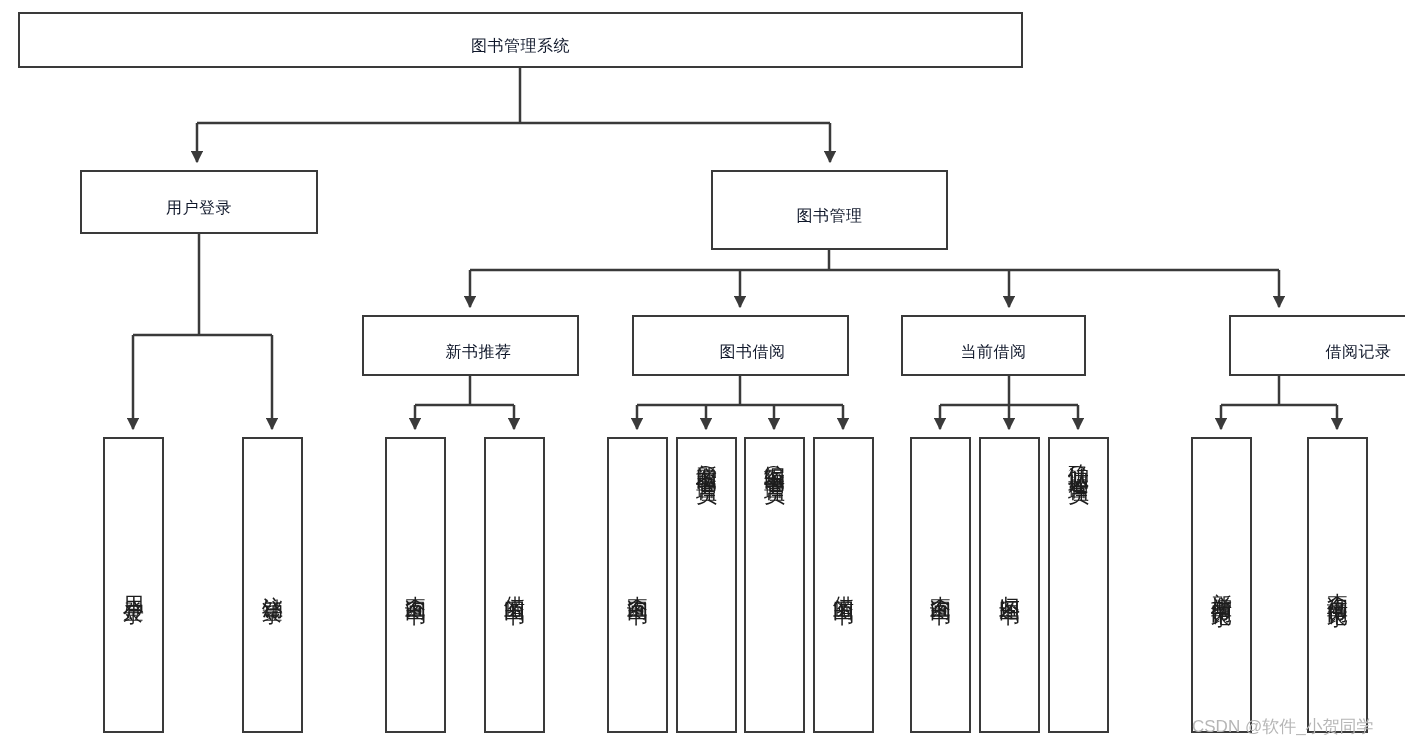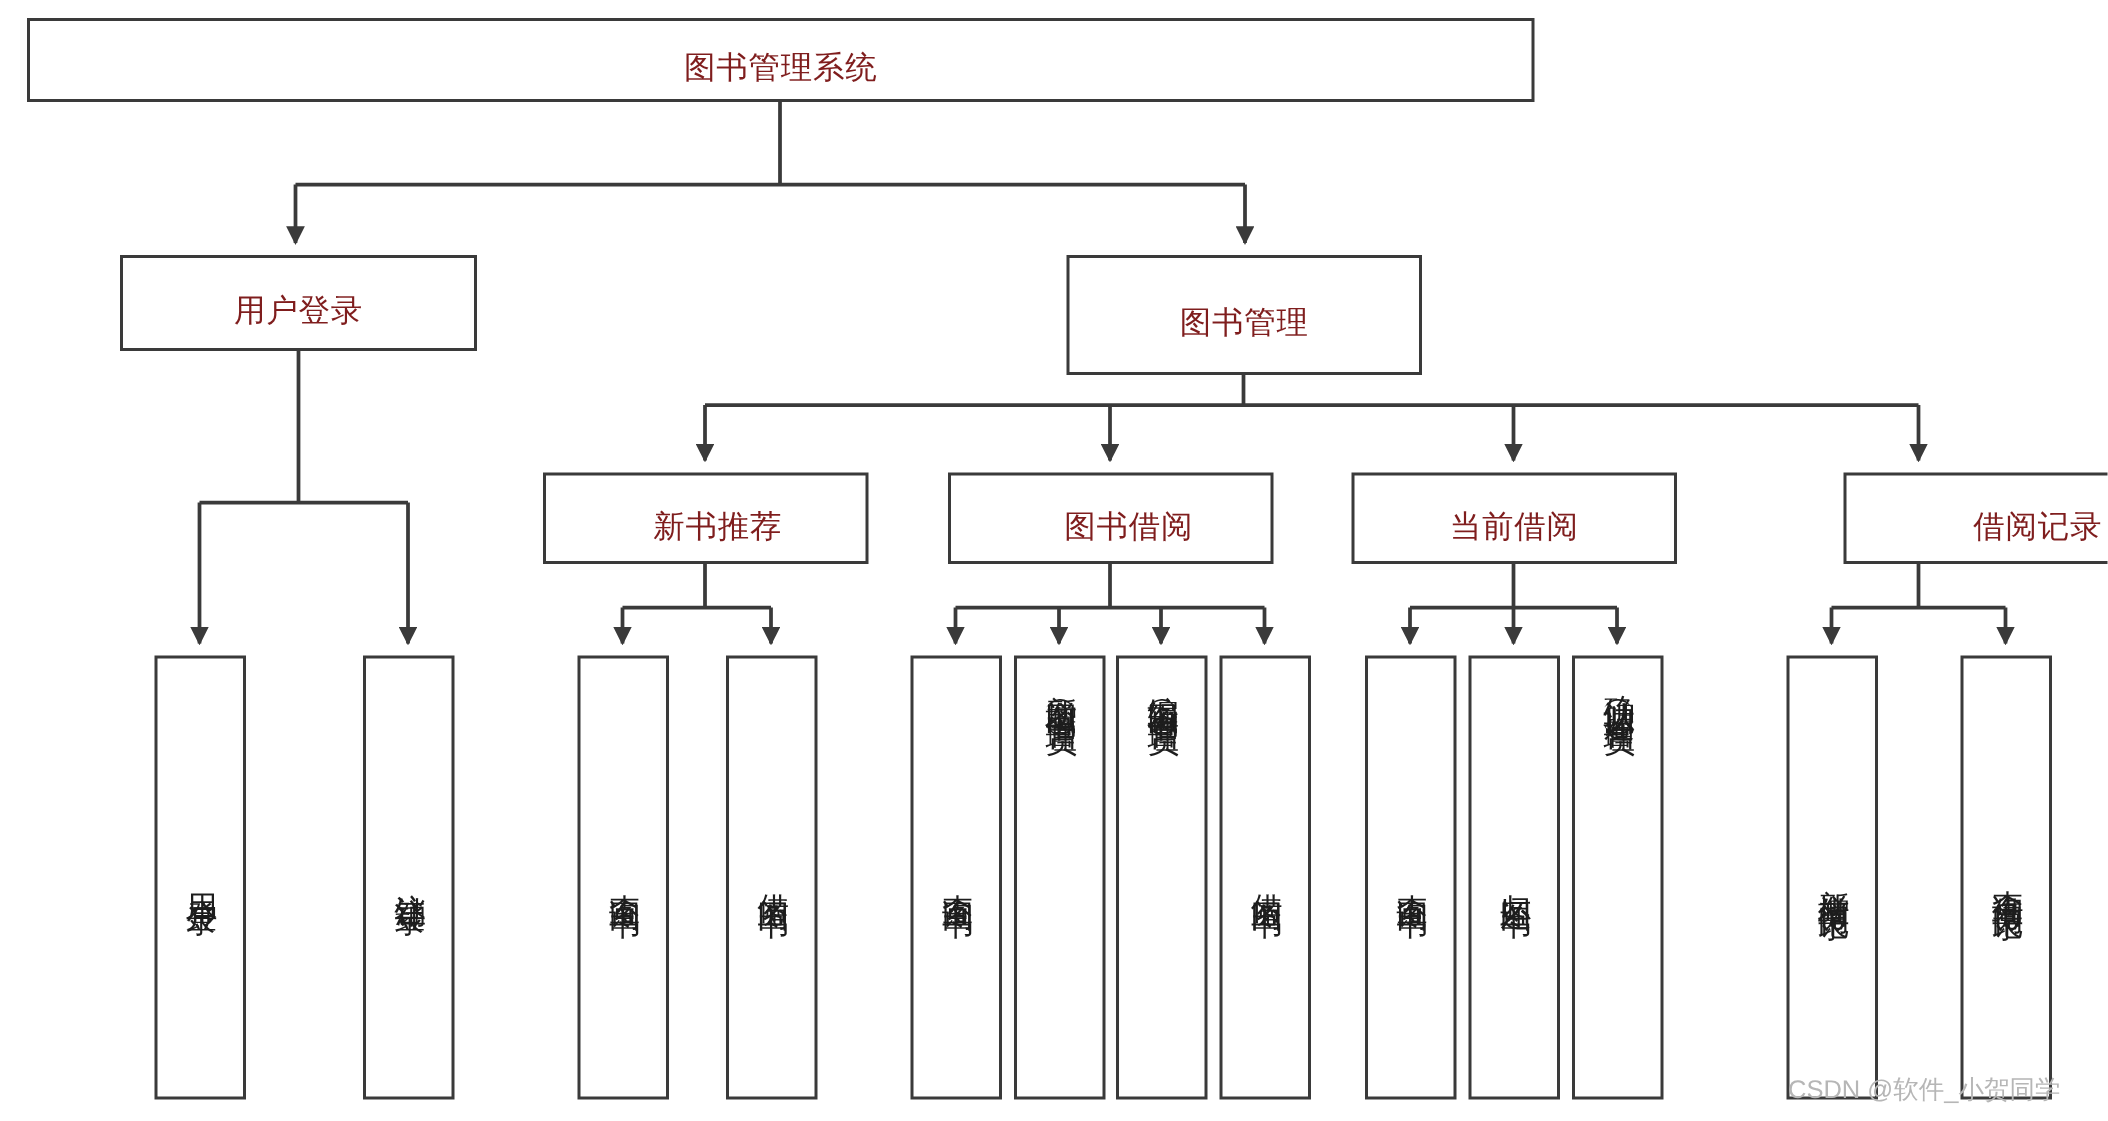--- a/index.html
+++ b/index.html
@@ -29,22 +29,22 @@
   .node-box {
     position: absolute;
     box-sizing: border-box;
     background: #ffffff;
     border: 2px solid #3a3a3a;
     display: flex;
     align-items: center;
     justify-content: center;
   }
   .node-label-h {
-    font-size: 21px;
-    color: #7f1d1d;
+    font-size: 16px;
+    color: #0f172a;
     line-height: 1.2;
     letter-spacing: 0.5px;
     white-space: nowrap;
     user-select: none;
     margin-top: 12px;
   }
   .node-label-v {
     font-size: 21px;
     color: #1d1d1d;
     writing-mode: vertical-rl;
@@ -137,21 +137,21 @@
   <div class="node-box" style="left:711px; top:170px; width:237px; height:80px;">
     <span class="node-label-h">图书管理</span>
   </div>
 
   <div class="node-box" style="left:362px; top:315px; width:217px; height:61px;padding-left:16px;">
     <span class="node-label-h">新书推荐</span>
   </div>
   <div class="node-box" style="left:632px; top:315px; width:217px; height:61px;padding-left:24px;">
     <span class="node-label-h">图书借阅</span>
   </div>
-  <div class="node-box" style="left:901px; top:315px; width:217px; height:61px;">
+  <div class="node-box" style="left:901px; top:315px; width:185px; height:61px;">
     <span class="node-label-h">当前借阅</span>
   </div>
   <div class="node-box" style="left:1229px; top:315px; width:259px; height:61px;">
     <span class="node-label-h">借阅记录</span>
   </div>
 
   <div class="node-box leaf-box centered" style="left:103px; top:437px; width:61px; height:296px;">
     <span class="node-label-v">用户登录</span>
   </div>
   <div class="node-box leaf-box centered" style="left:242px; top:437px; width:61px; height:296px;">

